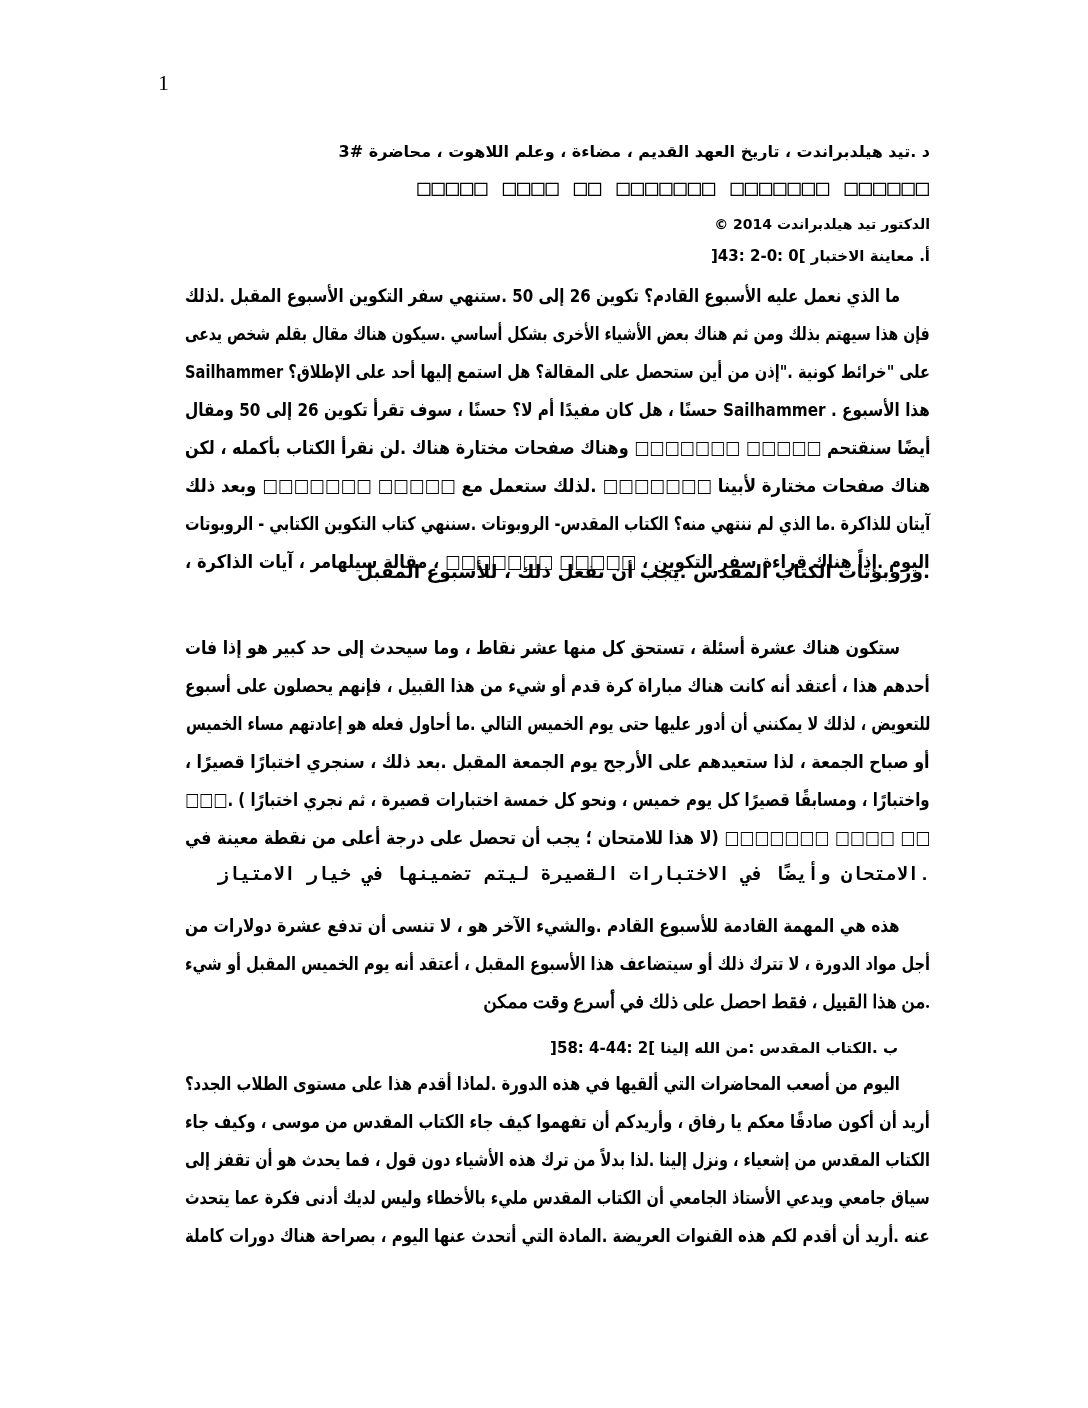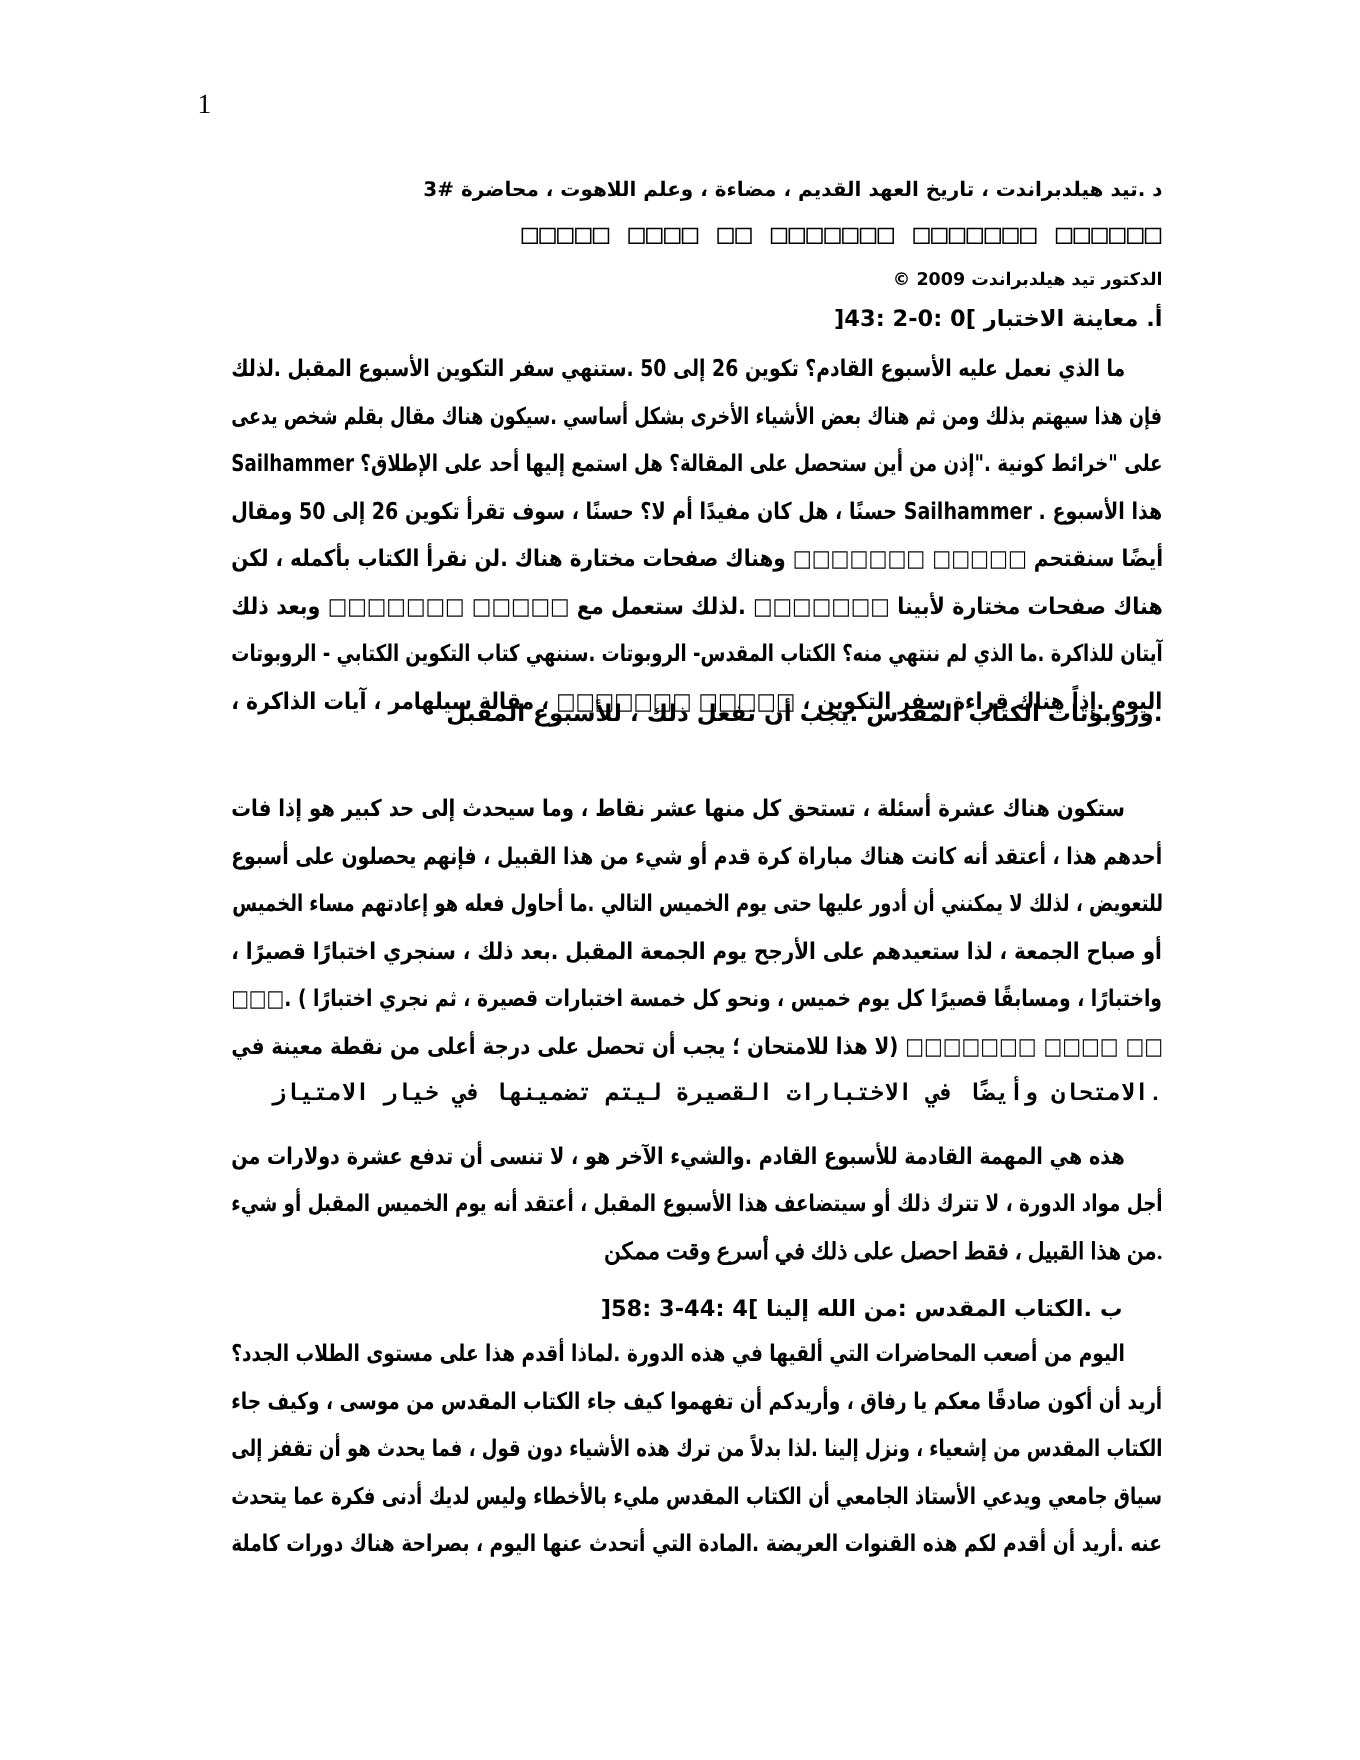--- a/index.html
+++ b/index.html
@@ -4,32 +4,32 @@
 <style>
   html, body { margin:0; padding:0; background:#ffffff; }
   body { width:1088px; height:1408px; position:relative; overflow:hidden; color:#000; }
   .page-num { position:absolute; left:158px; top:70px; font-family:"Liberation Serif", serif; font-size:22px; }
   .line { position:absolute; right:158px; direction:rtl; text-align:right; white-space:nowrap;
           font-family:"DejaVu Sans", "Liberation Sans", sans-serif; font-weight:bold; font-size:18.5px;
           line-height:24px; transform-origin:right center; }
   .title { font-size:16px; }
   .boxes { font-family:"DejaVu Sans Mono", monospace; font-weight:normal; letter-spacing:1px; font-size:22px; }
   .small { font-size:14px; }
-  .head { font-size:18px; }
+  .head { font-size:15px; }
   .ind { right:188px; }
 </style>
 </head>
 <body>
 
 <div>
   <div class="page-num">1</div>
 
   <div class="line title" style="top:140px;">د .تيد هيلدبراندت ، تاريخ العهد القديم ، مضاءة ، وعلم اللاهوت ، محاضرة  #3</div>
   <div class="line boxes" style="top:176px;">□□□□□□ □□□□□□□ □□□□□□□ □□ □□□□ □□□□□</div>
-  <div class="line small" style="top:212px;">الدكتور تيد هيلدبراندت 2009 ©</div>
+  <div class="line small" style="top:212px;">الدكتور تيد هيلدبراندت 2014 ©</div>
   <div class="line head" style="top:244px;">أ. معاينة الاختبار ]0 :0-2 :43[</div>
 
   <div class="line ind" style="top: 284px; transform: scaleX(0.814351);">ما الذي نعمل عليه الأسبوع القادم؟ تكوين 26 إلى 50 .ستنهي سفر التكوين الأسبوع المقبل .لذلك</div>
   <div class="line" style="top: 322px; transform: scaleX(0.759429);">فإن هذا سيهتم بذلك ومن ثم هناك بعض الأشياء الأخرى بشكل أساسي .سيكون هناك مقال بقلم شخص يدعى</div>
   <div class="line" style="top: 360px; transform: scaleX(0.789195);">على "خرائط كونية ."إذن من أين ستحصل على المقالة؟ هل استمع إليها أحد على الإطلاق؟ Sailhammer</div>
   <div class="line" style="top: 398px; transform: scaleX(0.825028);">هذا الأسبوع . Sailhammer حسنًا ، هل كان مفيدًا أم لا؟ حسنًا ، سوف تقرأ تكوين 26 إلى 50 ومقال</div>
   <div class="line" style="top: 436px; transform: scaleX(0.866279);">أيضًا سنقتحم □□□□□ □□□□□□□ وهناك صفحات مختارة هناك .لن نقرأ الكتاب بأكمله ، لكن</div>
   <div class="line" style="top: 474px; transform: scaleX(0.895433);">هناك صفحات مختارة لأبينا □□□□□□□  .لذلك ستعمل مع □□□□□ □□□□□□□ وبعد ذلك</div>
   <div class="line" style="top: 512px; transform: scaleX(0.780105);">آيتان للذاكرة .ما الذي لم ننتهي منه؟ الكتاب المقدس- الروبوتات  .سننهي كتاب التكوين الكتابي - الروبوتات</div>
   <div class="line" style="top: 550px; transform: scaleX(0.884798);">اليوم .إذاً هناك قراءة سفر التكوين ، □□□□□ □□□□□□□ ، مقالة سيلهامر ، آيات الذاكرة ،</div>
@@ -40,20 +40,20 @@
   <div class="line" style="top: 712px; transform: scaleX(0.777662);">للتعويض ، لذلك لا يمكنني أن أدور عليها حتى يوم الخميس التالي .ما أحاول فعله هو إعادتهم مساء الخميس</div>
   <div class="line" style="top: 750px; transform: scaleX(0.862269);">أو صباح الجمعة ، لذا ستعيدهم على الأرجح يوم الجمعة المقبل .بعد ذلك ، سنجري اختبارًا قصيرًا ،</div>
   <div class="line" style="top: 788px; transform: scaleX(0.810664);">واختبارًا ، ومسابقًا قصيرًا كل يوم خميس ، ونحو كل خمسة اختبارات قصيرة ، ثم نجري اختبارًا ) .□□□</div>
   <div class="line" style="top: 826px; transform: scaleX(0.858295);">□□ □□□□ □□□□□□□  (لا هذا للامتحان ؛ يجب أن تحصل على درجة أعلى من نقطة معينة في</div>
   <div class="line" style="top:864px;font-family:Liberation Mono, monospace;">.الامتحان وأيضًا في الاختبارات القصيرة ليتم تضمينها في خيار الامتياز</div>
 
   <div class="line ind" style="top: 914px; transform: scaleX(0.829466);">هذه هي المهمة القادمة للأسبوع القادم .والشيء الآخر هو ، لا تنسى أن تدفع عشرة دولارات من</div>
   <div class="line" style="top: 952px; transform: scaleX(0.792553);">أجل مواد الدورة ، لا تترك ذلك أو سيتضاعف هذا الأسبوع المقبل ، أعتقد أنه يوم الخميس المقبل أو شيء</div>
   <div class="line" style="top:990px;font-family:Liberation Serif, serif;">.من هذا القبيل ، فقط احصل على ذلك في أسرع وقت ممكن</div>
 
-  <div class="line head" style="top:1036px; right:190px;">ب .الكتاب المقدس :من الله إلينا ]4 :44-3 :58[</div>
+  <div class="line head" style="top:1036px; right:190px;">ب .الكتاب المقدس :من الله إلينا ]2 :44-4 :58[</div>
 
   <div class="line ind" style="top: 1072px; transform: scaleX(0.804274);">اليوم من أصعب المحاضرات التي ألقيها في هذه الدورة .لماذا أقدم هذا على مستوى الطلاب الجدد؟</div>
   <div class="line" style="top: 1110px; transform: scaleX(0.803668);">أريد أن أكون صادقًا معكم يا رفاق ، وأريدكم أن تفهموا كيف جاء الكتاب المقدس من موسى ، وكيف جاء</div>
   <div class="line" style="top: 1148px; transform: scaleX(0.780922);">الكتاب المقدس من إشعياء ، ونزل إلينا .لذا بدلاً من ترك هذه الأشياء دون قول ، فما يحدث هو أن تقفز إلى</div>
   <div class="line" style="top: 1186px; transform: scaleX(0.783386);">سياق جامعي ويدعي الأستاذ الجامعي أن الكتاب المقدس مليء بالأخطاء وليس لديك أدنى فكرة عما يتحدث</div>
   <div class="line" style="top: 1224px; transform: scaleX(0.808903);">عنه .أريد أن أقدم لكم هذه القنوات العريضة .المادة التي أتحدث عنها اليوم ، بصراحة هناك دورات كاملة</div>
 </div>
 
 </body></html>

